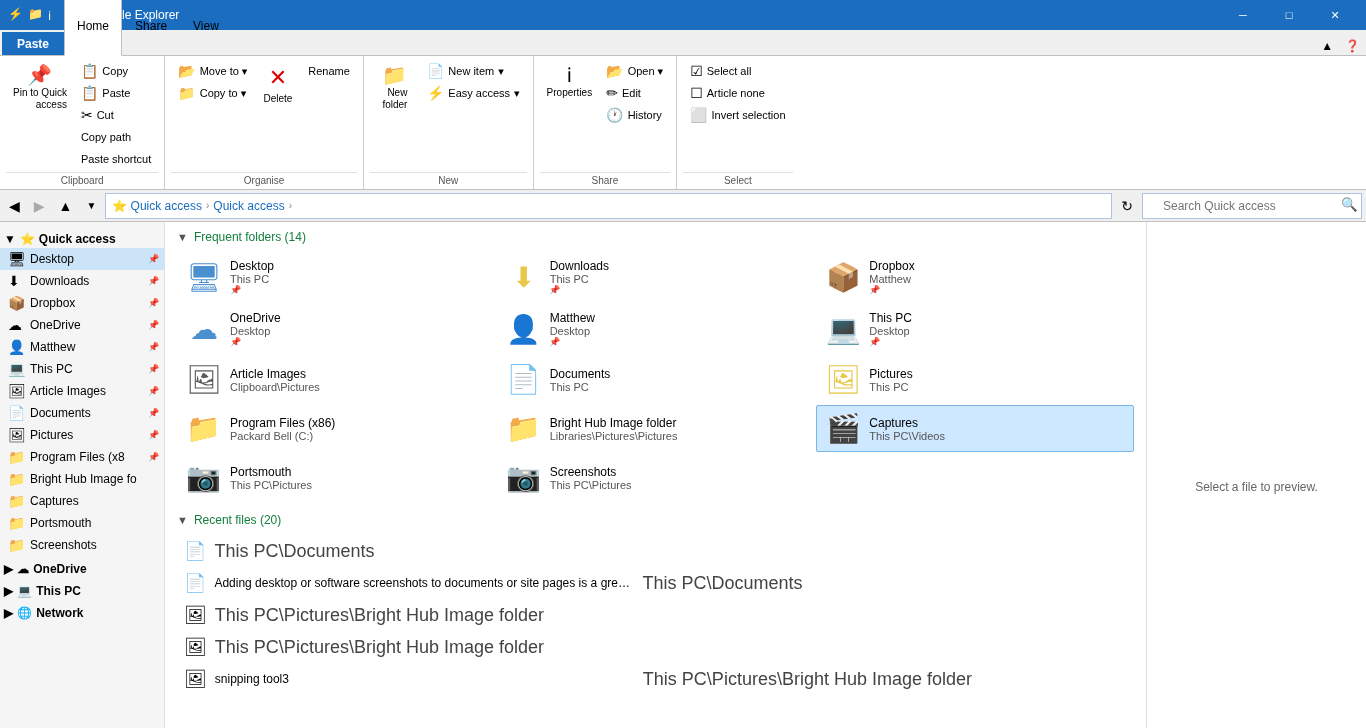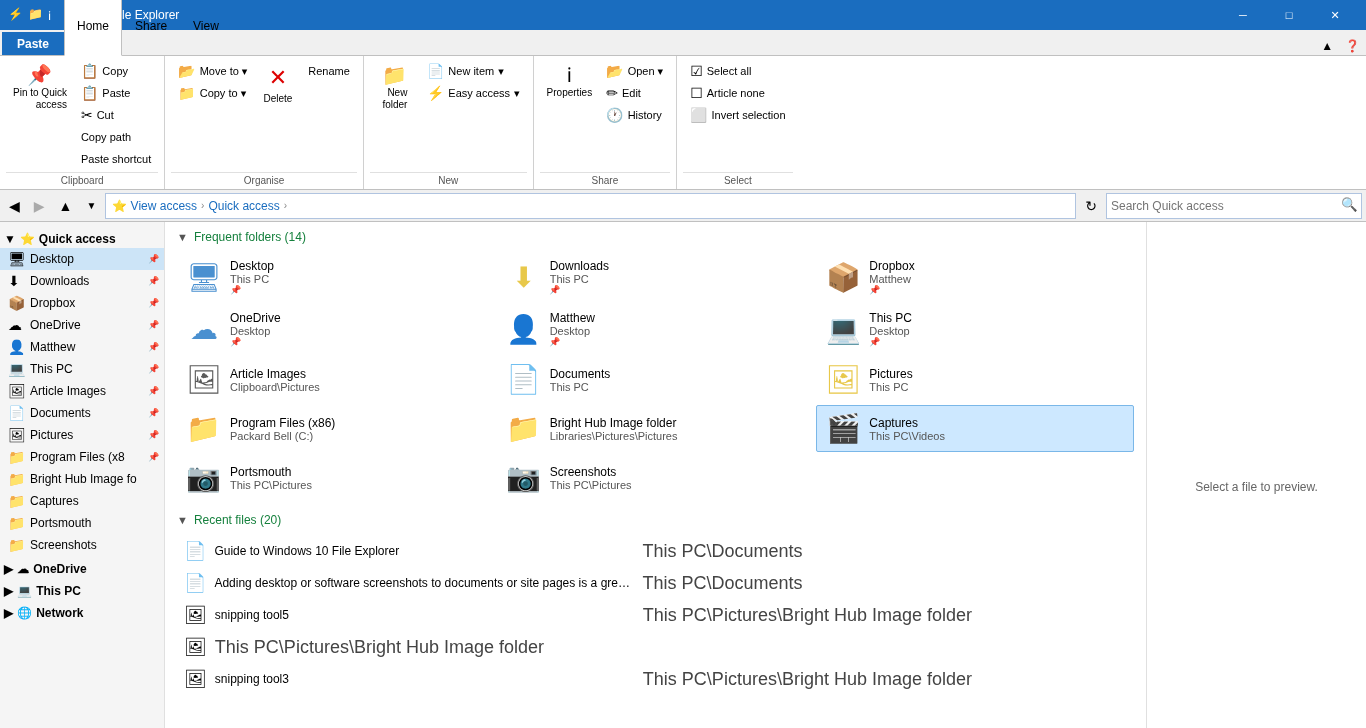--- a/index.html
+++ b/index.html
@@ -143,24 +143,24 @@
       border: 1px solid #b0c4e0;
       height: 26px;
       display: flex;
       align-items: center;
       padding: 0 6px;
       font-size: 12px;
     }
     #breadcrumb .bc-item { color: #1a6dbf; cursor: pointer; }
     #breadcrumb .bc-sep { color: #888; margin: 0 4px; font-size: 10px; }
     #search-box {
-      width: 256px;
+      width: 220px;
       height: 26px;
       border: 1px solid #b0c4e0;
-      padding: 0 24px 0 4px;
+      padding: 0 24px 0 20px;
       font-size: 12px;
       background: #fff;
     }
     .search-wrap { position: relative; }
     .search-icon-btn { position: absolute; right: 4px; top: 4px; background: none; border: none; cursor: pointer; color: #666; }
 
     
     #main-layout {
       display: flex;
       height: calc(728px - 30px - 26px - 88px - 32px - 22px);
@@ -416,21 +416,21 @@
     <div class="ribbon-group-label">Select</div>
   </div>
 </div>
 
 <div id="address-bar">
   <button class="addr-btn">◀</button>
   <button class="addr-btn" disabled="">▶</button>
   <button class="addr-btn">▲</button>
   <button class="addr-btn" style="font-size:10px;">▼</button>
   <div id="breadcrumb">
-    <span class="bc-item">⭐ View access</span>
+    <span class="bc-item">⭐ Quick access</span>
     <span class="bc-sep">›</span>
     <span class="bc-item">Quick access</span>
     <span class="bc-sep">›</span>
   </div>
   <button class="addr-btn">↻</button>
   <div class="search-wrap">
     <input type="text" id="search-box" placeholder="Search Quick access" style="">
     <button class="search-icon-btn">🔍</button>
   </div>
 </div>
@@ -646,31 +646,29 @@
     </div>
 
     <div class="section-header">
       <span class="collapse-btn">▼</span>
       <span class="section-title">Recent files (20)</span>
     </div>
 
     <div class="file-list">
       <div class="file-item">
         <span class="file-icon">📄</span>
-        <span class="file-name">Guide to Windows 10 File Explorer</span>
         <span class="file-location">This PC\Documents</span>
       </div>
       <div class="file-item">
         <span class="file-icon">📄</span>
         <span class="file-name">Adding desktop or software screenshots to documents or site pages is a great ...</span>
         <span class="file-location">This PC\Documents</span>
       </div>
       <div class="file-item">
         <span class="file-icon">🖼</span>
-        <span class="file-name">snipping tool5</span>
         <span class="file-location">This PC\Pictures\Bright Hub Image folder</span>
       </div>
       <div class="file-item">
         <span class="file-icon">🖼</span>
         <span class="file-location">This PC\Pictures\Bright Hub Image folder</span>
       </div>
       <div class="file-item">
         <span class="file-icon">🖼</span>
         <span class="file-name">snipping tool3</span>
         <span class="file-location">This PC\Pictures\Bright Hub Image folder</span>

